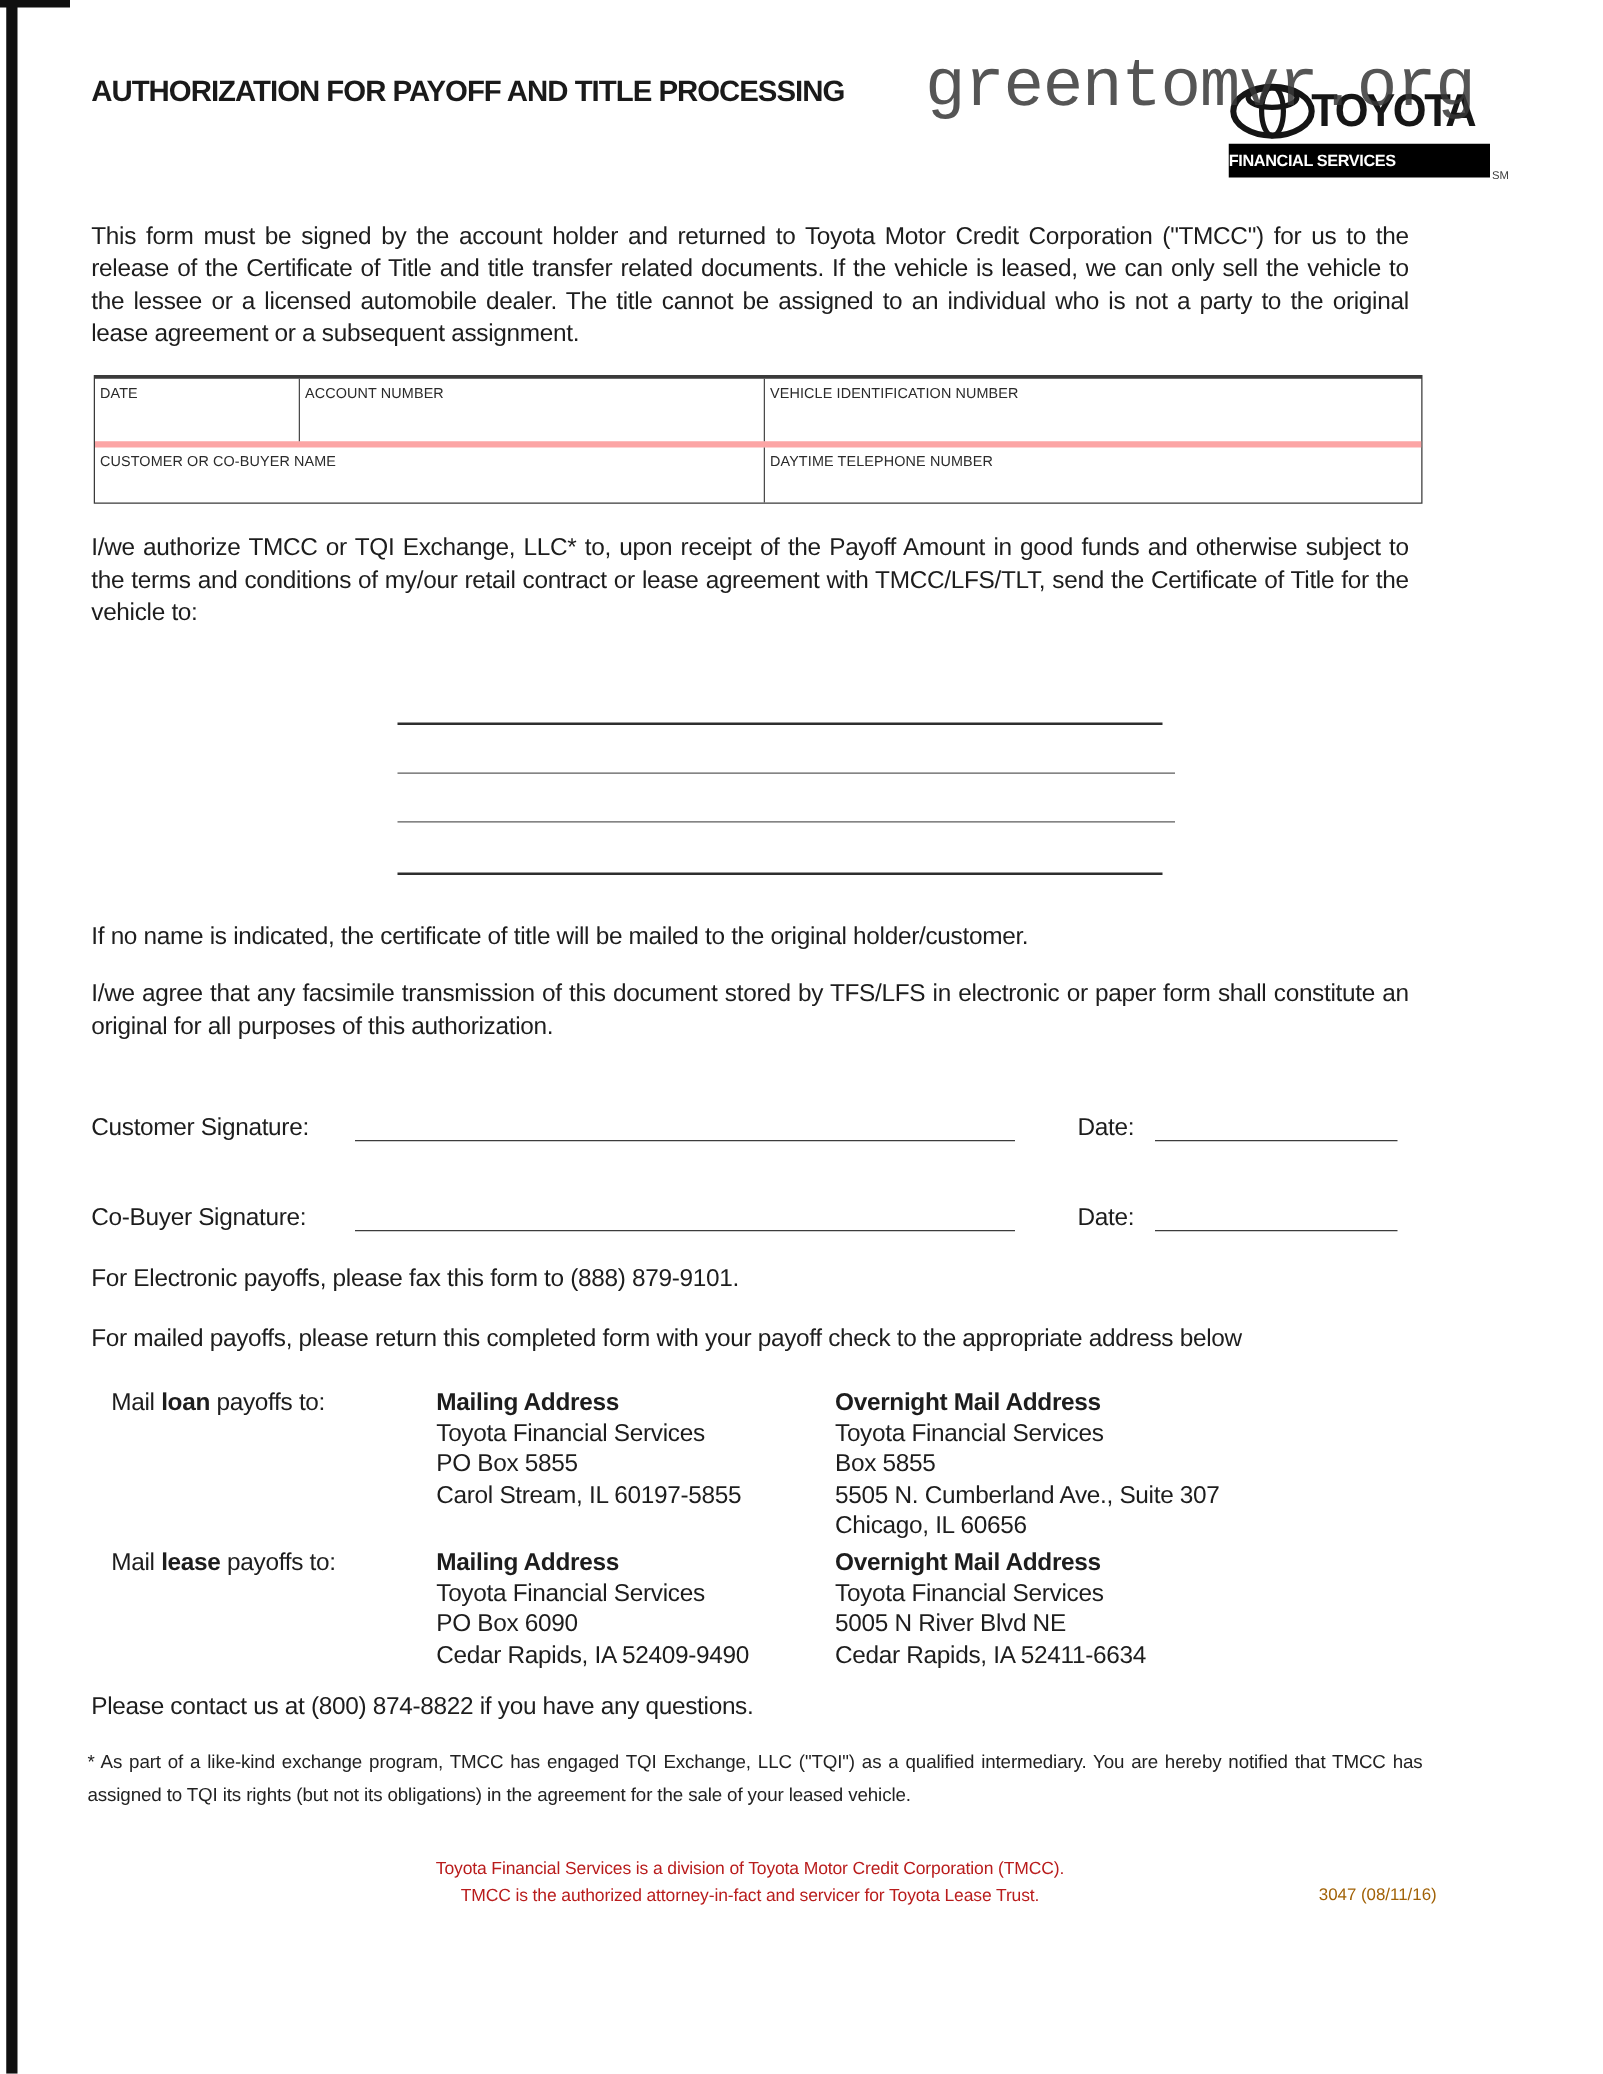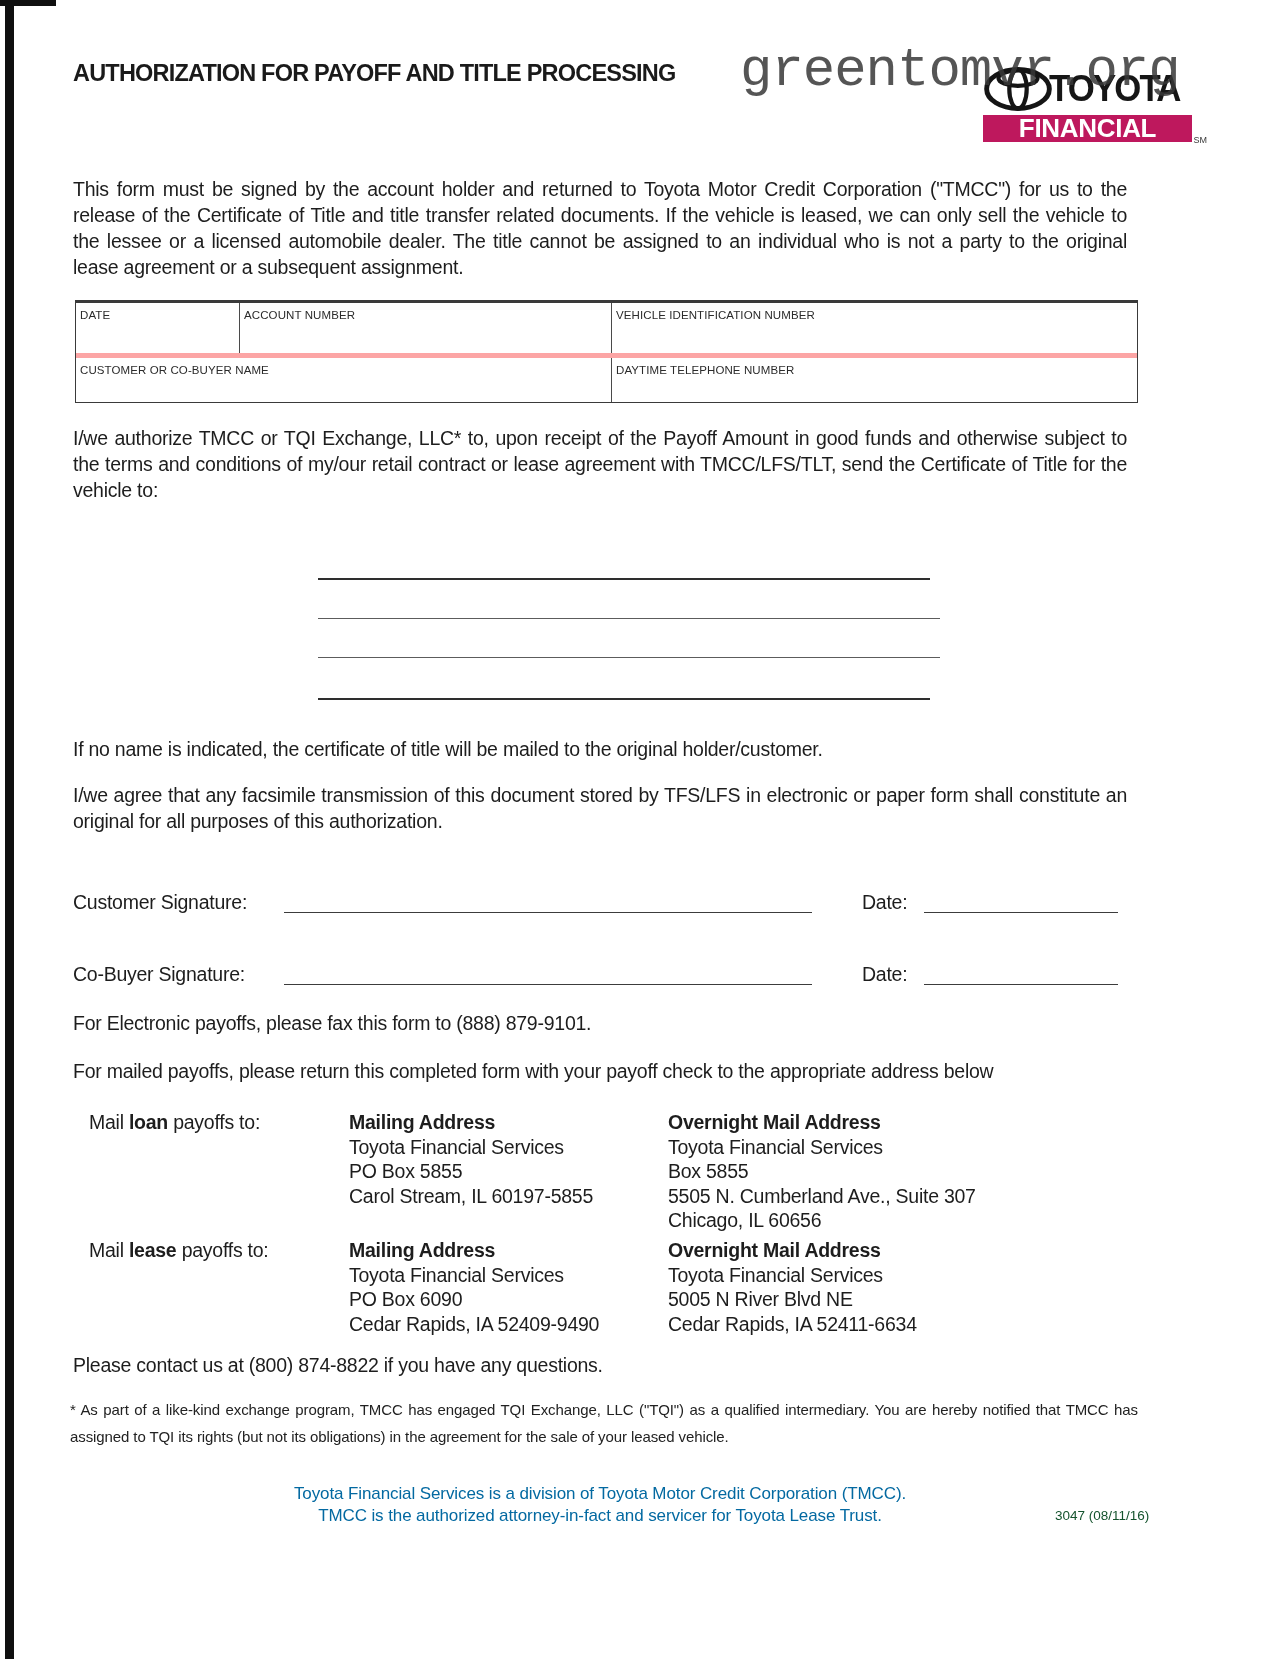--- a/index.html
+++ b/index.html
@@ -16,22 +16,22 @@
   .title{position:absolute;left:73px;top:60px;margin:0;font-size:23.5px;font-weight:700;
          letter-spacing:-0.8px;color:#1a1a1a;white-space:nowrap;}
   .watermark{position:absolute;left:740px;top:40px;z-index:3;
              font-family:"Liberation Mono",monospace;font-size:54px;font-weight:400;
              letter-spacing:-1px;color:rgba(55,55,55,0.85);white-space:nowrap;}
   .logo{position:absolute;left:983px;top:64px;width:209px;z-index:2;}
   .logo-row{display:flex;align-items:center;height:50px;}
   .emblem{width:70px;height:46px;flex:0 0 auto;}
   .brand{font-size:37px;font-weight:800;letter-spacing:-2px;color:#161616;margin-left:-4px;
          transform:scaleX(0.94);transform-origin:left center;white-space:nowrap;}
-  .fs-bar{margin-top:1px;background:#be185d;color:#ffffff;height:27px;line-height:27px;
-          text-align:center;font-size:26px;font-weight:700;letter-spacing:-0.3px;}
+  .fs-bar{margin-top:1px;background:#000000;color:#ffffff;height:27px;line-height:27px;
+          text-align:left;font-size:13px;font-weight:700;letter-spacing:-0.3px;}
   .sm{position:absolute;right:-15px;bottom:-3px;font-size:9px;color:#3a3a3a;}
 
   
   .para{position:absolute;margin:0;font-size:19.5px;line-height:26px;letter-spacing:-0.25px;
         color:#1d1d1d;}
   .just{text-align:justify;}
   .intro{left:73px;top:176px;width:1054px;}
   .auth{left:73px;top:425px;width:1054px;}
   .noname{left:73px;top:736px;width:1054px;}
   .facs{left:73px;top:782px;width:1054px;}
@@ -68,22 +68,22 @@
   .payoff{position:absolute;left:89px;width:1120px;display:grid;
           grid-template-columns:260px 319px 541px;font-size:19.5px;line-height:24.5px;
           letter-spacing:-0.25px;}
   .addr-heading{font-weight:700;}
   .b{font-weight:700;}
 
   
   .footnote{position:absolute;left:70px;top:1396px;width:1068px;margin:0;font-size:15px;
             line-height:27px;letter-spacing:-0.1px;text-align:justify;color:#222;}
   .footer{position:absolute;left:73px;top:1483px;width:1054px;text-align:center;
-          font-size:17px;line-height:22px;letter-spacing:-0.1px;color:#0369a1;}
-  .formnum{position:absolute;left:1055px;top:1508px;font-size:13.5px;color:#14532d;}
+          font-size:14px;line-height:22px;letter-spacing:-0.1px;color:#b91c1c;}
+  .formnum{position:absolute;left:1055px;top:1508px;font-size:13.5px;color:#a16207;}
 </style>
 </head>
 <body>
 
 <div class="page">
 
   <div class="edge-left"></div>
   <div class="edge-top"></div>
 
   <div class="watermark">greentomvr.org</div>

